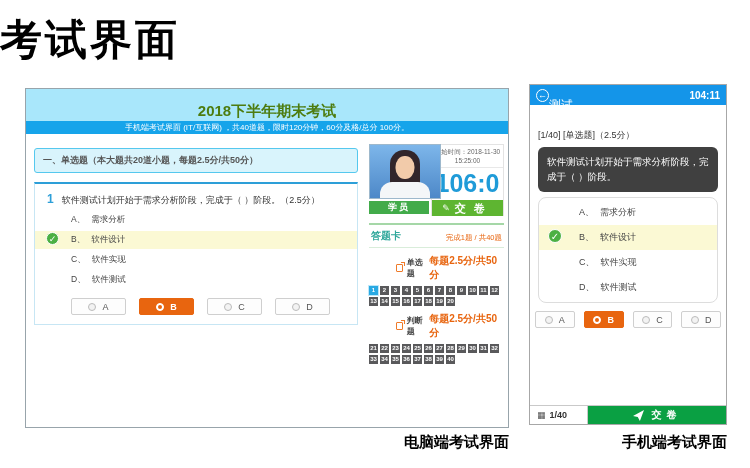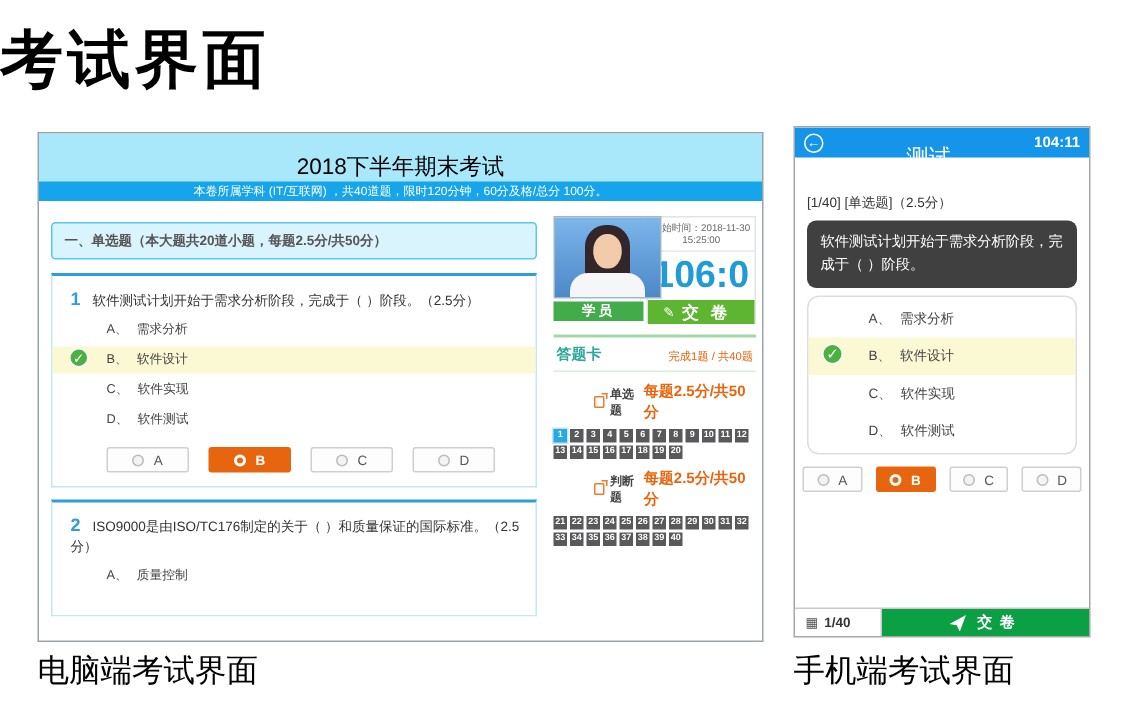--- a/index.html
+++ b/index.html
@@ -6,21 +6,21 @@
   body { background:#fff; font-family:"Liberation Sans","DejaVu Sans",sans-serif; }
   .canvas { position:relative; width:750px; height:468px; background:#fff; overflow:hidden; }
 
   .page-title { position:absolute; top:12px; left:0; width:100%; text-align:left;
     font-size:42px; font-weight:bold; color:#000; letter-spacing:3px; }
 
   
   .desktop { position:absolute; left:25px; top:88px; width:484px; height:340px;
     border:1px solid #98a4ab; background:#fff; overflow:hidden; }
   .d-header { background:#a9e7fb; text-align:center; padding-top:13px; }
-  .d-title { font-size:15px; font-weight:normal; color:#000000; }
+  .d-title { font-size:15px; font-weight:bold; color:#4d7c0f; }
   .d-sub { font-size:11px; color:#2a7cc9; margin-top:7px; padding-bottom:9px; }
   .d-info { background:#16a4ea; color:#fff; font-size:8px; line-height:13px; height:13px; }
   .d-body { display:flex; height:277px; overflow:hidden; }
   .d-questions { width:340px; padding:14px 8px 0 8px; }
   .d-section-header { border:1px solid #55c8ee; background:#d9f4fc; color:#555;
     font-size:9px; font-weight:bold; padding:5px 8px; border-radius:3px; margin-bottom:9px; }
   .q-box { border:1px solid #c7e6f4; border-top:2px solid #2d9fd8; background:#fff;
     margin-bottom:8px; padding:8px 0 9px 0; }
   .q-head { font-size:9px; color:#333; padding:0 10px 2px 12px; }
   .q-num { color:#2d9fd8; font-weight:bold; font-size:12px; margin-right:8px; }
@@ -68,32 +68,32 @@
   .copy-icon { display:inline-block; width:7px; height:8px; border:1px solid #ef7b2a;
     border-radius:1px; position:relative; margin-right:4px; }
   .copy-icon::after { content:''; position:absolute; right:-3px; top:-3px; width:3px; height:3px;
     border-top:1px solid #ef7b2a; border-right:1px solid #ef7b2a; }
   .sec-score { color:#e8650f; font-size:10px;font-weight:bold; }
   .num-grid { display:flex; flex-wrap:wrap; gap:2px; margin-top:4px; width:134px; }
   .num-cell { width:9px; height:9px; background:#59595b; color:#fff; font-size:6px; line-height:9px;
     text-align:center; font-weight:bold; cursor:pointer; }
   .num-cell.active { background:#29a9e3; box-shadow:0 0 0 1px #bfe7f8; }
 
-  .caption { position:absolute; font-weight:normal; font-size:21px; color:#000; text-align:left; }
+  .caption { position:absolute; font-weight:bold; font-size:15px; color:#000; text-align:right; }
   .cap-desktop { top:433px; left:25px; width:484px; }
   .cap-mobile  { top:433px; left:529px; width:198px; }
 
   
   .mobile { position:absolute; left:529px; top:84px; width:198px; height:341px;
     border:1px solid #a7a7a7; background:#fff; display:flex; flex-direction:column; overflow:hidden; }
   .m-header { height:20px; background:#1495e9; display:flex; align-items:center; color:#fff;
     padding:0 6px; flex:0 0 20px; }
   .back-btn { width:13px; height:13px; border:1px solid #fff; border-radius:50%;
     display:flex; align-items:center; justify-content:center; font-size:9px; line-height:11px; cursor:pointer; }
-  .m-title { flex:1; text-align:center; font-size:15px;margin-top:20px; }
+  .m-title { flex:1; font-size:12px;margin-top:20px; }
   .m-timer { font-size:10px; font-weight:bold; }
   .m-meta { font-size:9px; color:#333; padding:24px 8px 5px; }
   .m-question { margin:0 8px; background:#404040; color:#fff; border-radius:6px;
     padding:8px 9px; font-size:9.5px; line-height:1.55; }
   .m-options { margin:5px 8px 0; border:1px solid #ddd; border-radius:8px; background:#fff;
     overflow:hidden; padding:2px 0; }
   .m-opt-row { font-size:9px; color:#444; padding:6px 8px 6px 40px; position:relative; }
   .m-opt-row.selected { background:#fbf9d4; }
   .m-check { position:absolute; left:9px; top:4px; width:14px; height:14px; background:#4cb043;
     border-radius:50%; color:#fff; font-size:10px; line-height:14px; text-align:center; border:1px solid #fff; }
@@ -113,21 +113,21 @@
 </head>
 <body>
 
 <div class="canvas">
 
   <div class="page-title">考试界面</div>
 
   <div class="desktop">
     <div class="d-header">
       <div class="d-title">2018下半年期末考试</div>
-      <div class="d-info">本卷所属学科 (IT/互联网) ，共40道题，限时120分钟，60分及格/总分 100分。</div>
+      <div class="d-info">手机端考试界面 (IT/互联网) ，共40道题，限时120分钟，60分及格/总分 100分。</div>
     </div>
     <div class="d-body">
       <div class="d-questions">
         <div class="d-section-header">一、单选题（本大题共20道小题，每题2.5分/共50分）</div>
         <div id="d-q-list">
             <div class="q-box">
               <div class="q-head"><span class="q-num">1</span><span>软件测试计划开始于需求分析阶段，完成于（ ）阶段。（2.5分）</span></div>
               <div class="opt-row"><span class="opt-label">A、</span><span>需求分析</span></div>
               <div class="opt-row selected"><span class="check-icon">✓</span><span class="opt-label">B、</span><span>软件设计</span></div>
               <div class="opt-row"><span class="opt-label">C、</span><span>软件实现</span></div>
@@ -143,25 +143,20 @@
                 </button>
                 <button class="ans-btn">
                   <span class="radio"></span>
                   <span>C</span>
                 </button>
                 <button class="ans-btn">
                   <span class="radio"></span>
                   <span>D</span>
                 </button>
               </div>
-            </div>
-            <div class="q-box">
-              <div class="q-head"><span class="q-num">2</span><span>ISO9000是由ISO/TC176制定的关于（ ）和质量保证的国际标准。（2.5分）</span></div>
-              <div class="opt-row"><span class="opt-label">A、</span><span>质量控制</span></div>
-              <div class="opt-row"></div>
             </div>
           </div>
       </div>
       <div class="d-sidebar">
         <div class="sb-top">
           <div class="photo-col">
             <div class="photo">
               <div class="hair"></div>
               <div class="face"></div>
               <div class="shirt"></div>

